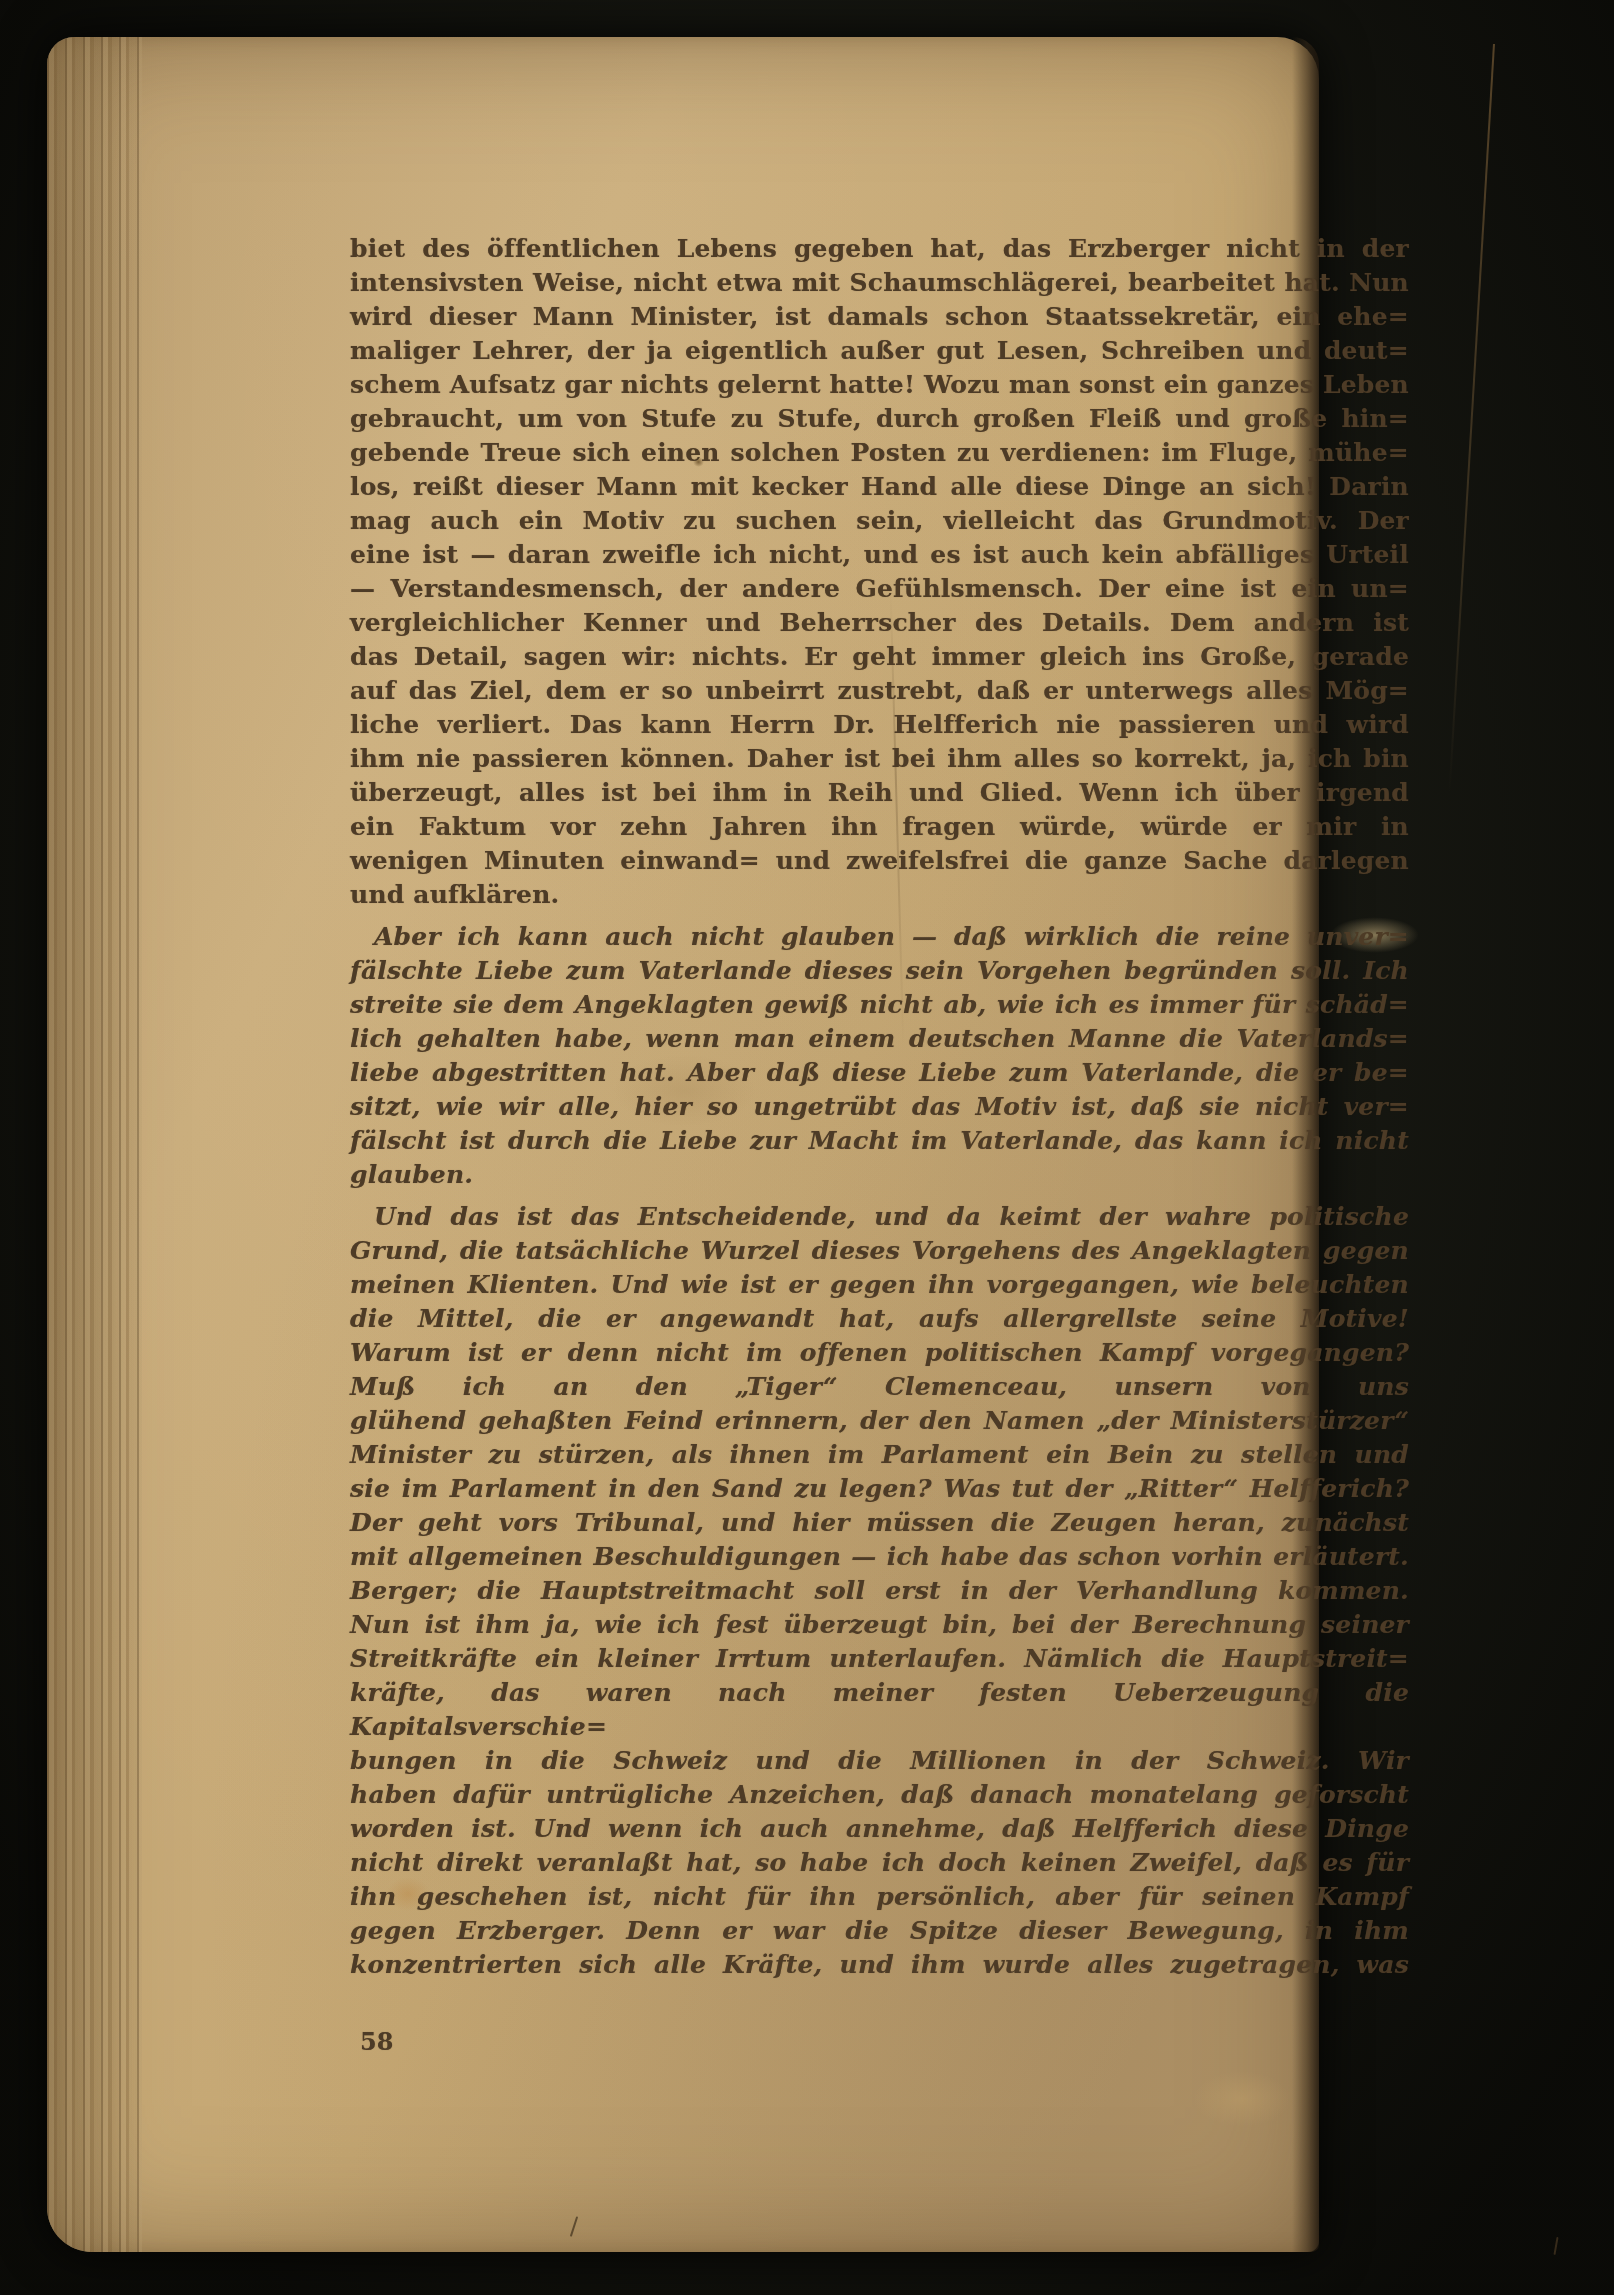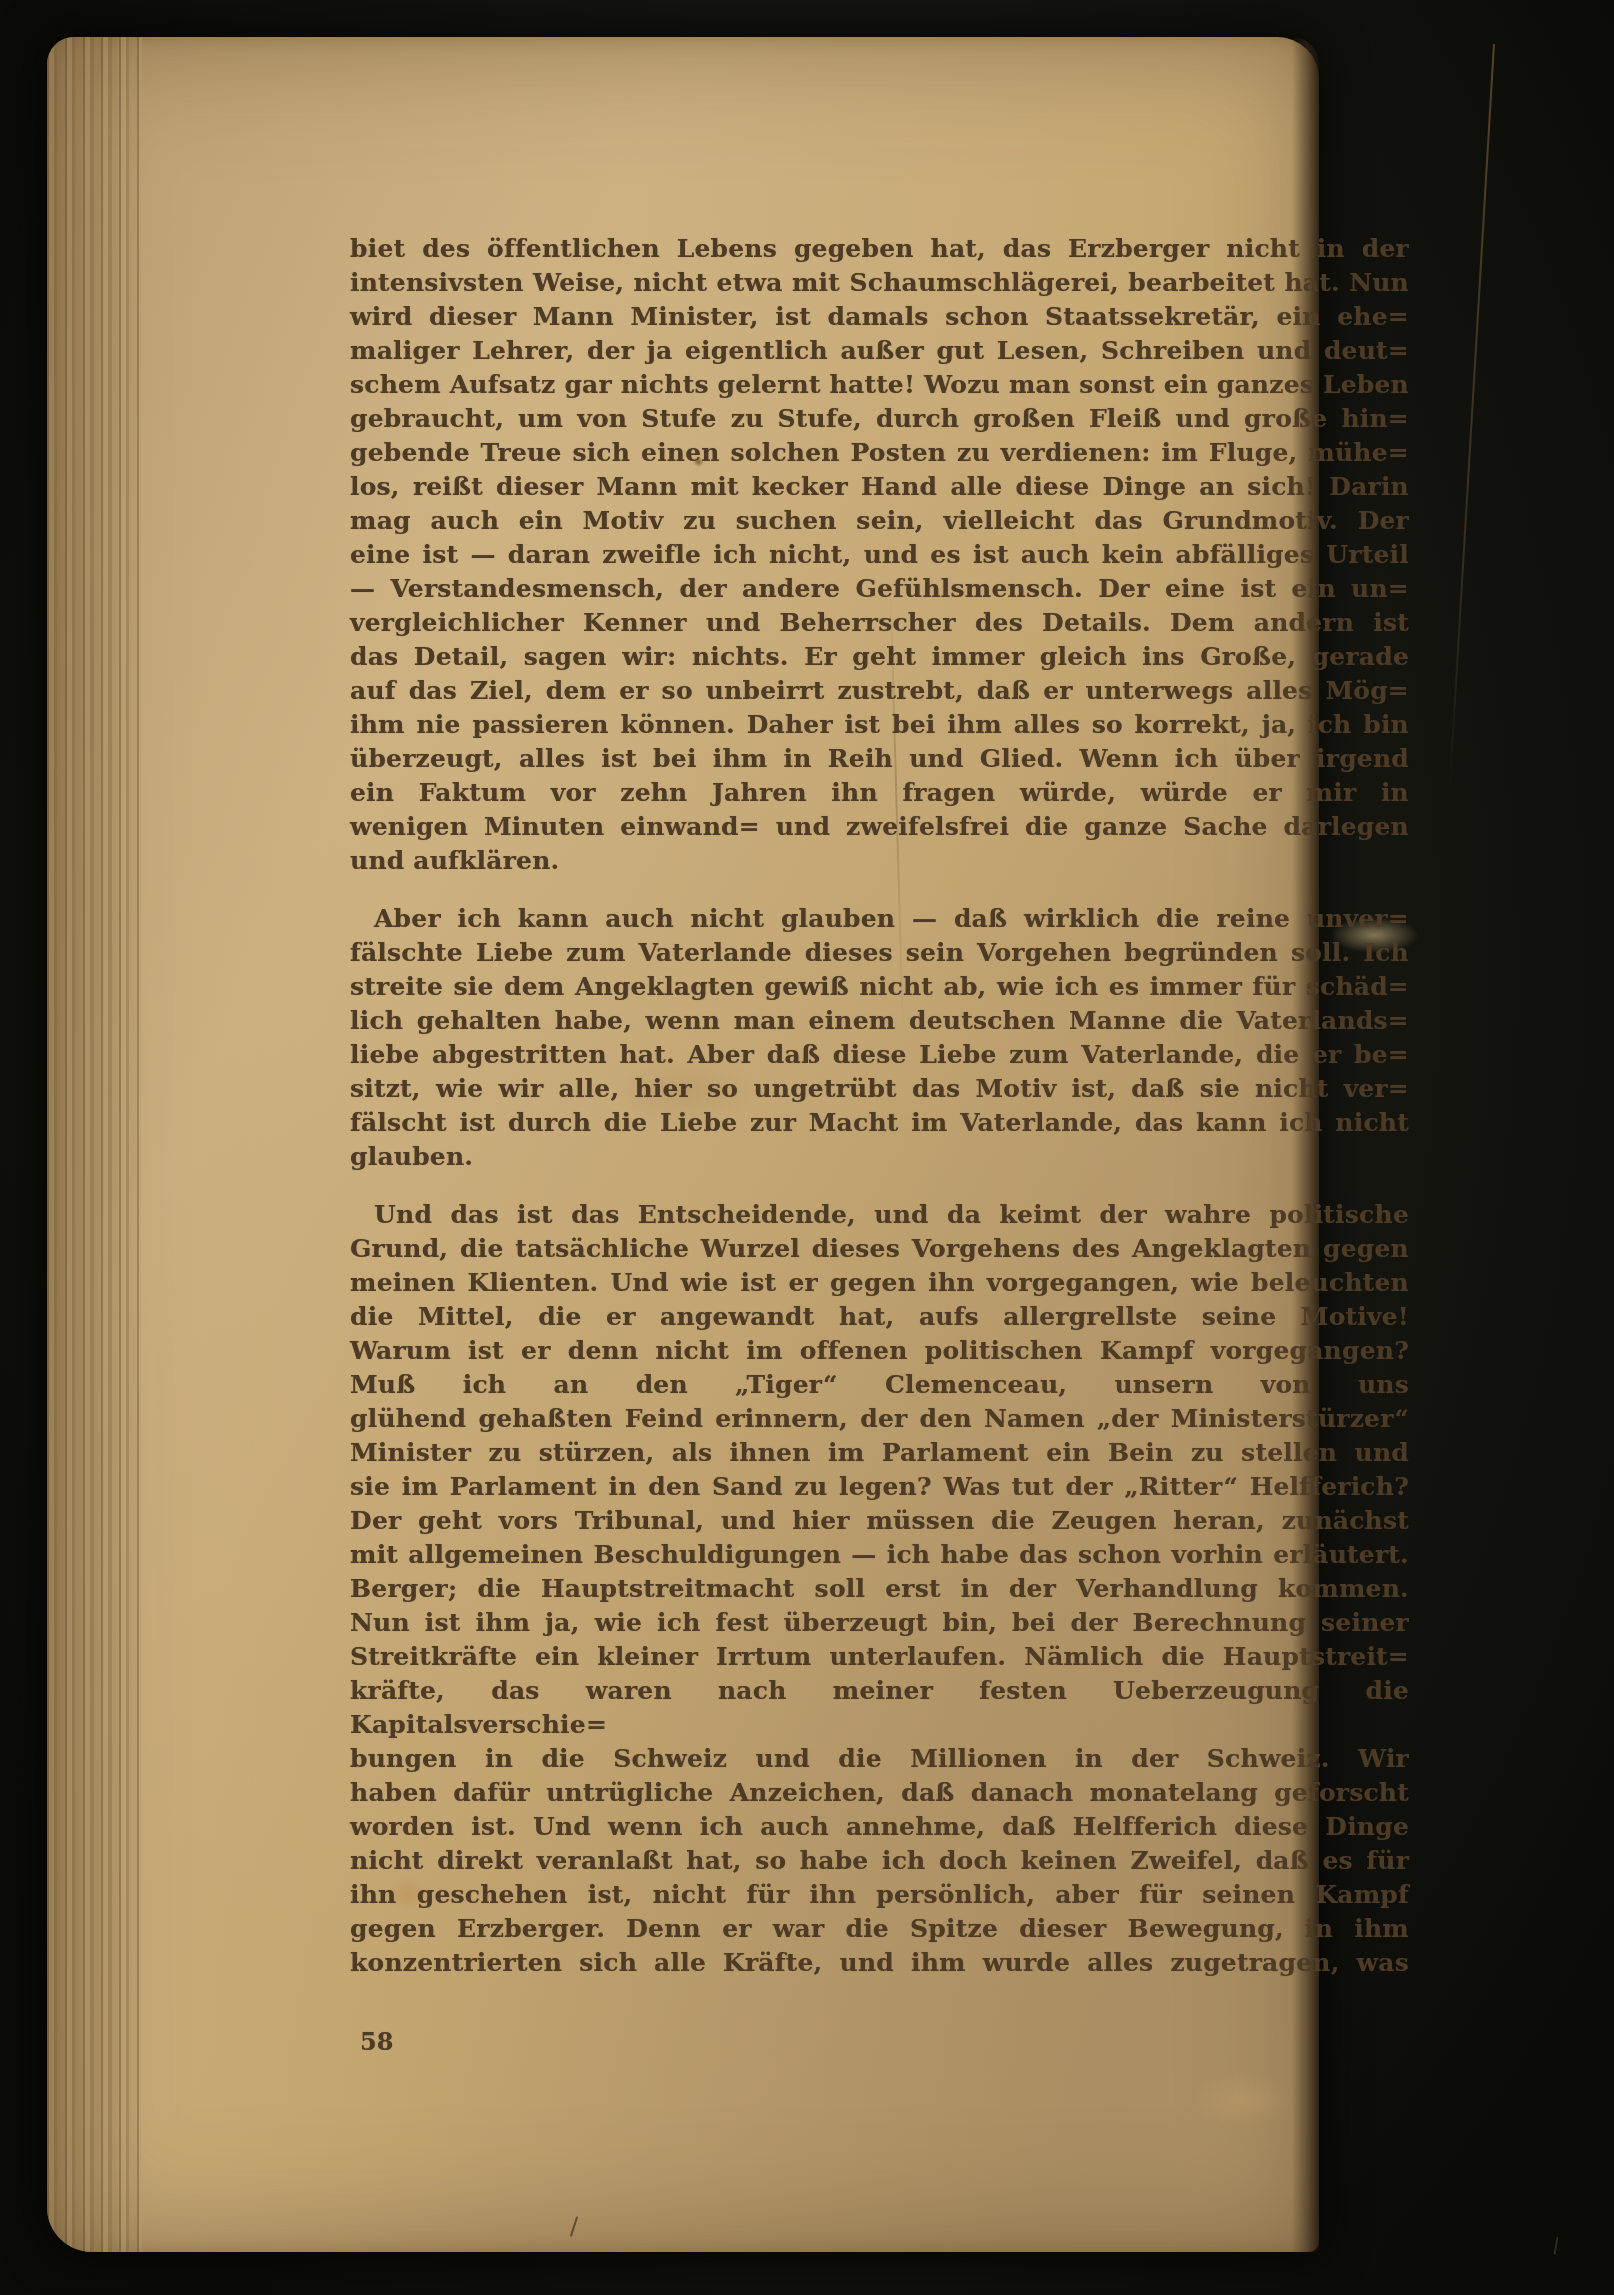--- a/index.html
+++ b/index.html
@@ -57,21 +57,21 @@
   .mk1{left:1508px;top:2200px;width:2.4px;height:18px;border-radius:1.6px;transform:rotate(10deg);}
   .mk3{left:526px;top:2179px;width:1.6px;height:21px;border-radius:1.6px;transform:rotate(18deg);}
   .textblock{
     position:absolute;left:303px;top:195px;width:1059px;
     color:#4d3b26;
     font-size:25px;font-weight:bold;line-height:34px;
     letter-spacing:0.2px;
     text-shadow:0 0 0.8px rgba(77,59,38,.55);
   }
   .para{margin:0;}
-  .para + .para{margin-top:24px;}
+  .para + .para{margin-top:8px;font-style:italic;}
   .line{text-align:justify;text-align-last:justify;white-space:normal;}
   .line.short{text-align-last:left;}
   .para.indent .line:first-child{text-indent:24px;}
   .pageno{
     position:absolute;left:313px;top:1990px;
     color:#4d3b26;font-size:24px;font-weight:bold;
     text-shadow:0 0 0.8px rgba(77,59,38,.55);
   }
 </style>
 </head>
@@ -100,20 +100,21 @@
       <div class="line">schem Aufsatz gar nichts gelernt hatte! Wozu man sonst ein ganzes Leben</div>
       <div class="line">gebraucht, um von Stufe zu Stufe, durch großen Fleiß und große hin=</div>
       <div class="line">gebende Treue sich einen solchen Posten zu verdienen: im Fluge, mühe=</div>
       <div class="line">los, reißt dieser Mann mit kecker Hand alle diese Dinge an sich! Darin</div>
       <div class="line">mag auch ein Motiv zu suchen sein, vielleicht das Grundmotiv. Der</div>
       <div class="line">eine ist — daran zweifle ich nicht, und es ist auch kein abfälliges Urteil</div>
       <div class="line">— Verstandesmensch, der andere Gefühlsmensch. Der eine ist ein un=</div>
       <div class="line">vergleichlicher Kenner und Beherrscher des Details. Dem andern ist</div>
       <div class="line">das Detail, sagen wir: nichts. Er geht immer gleich ins Große, gerade</div>
       <div class="line">auf das Ziel, dem er so unbeirrt zustrebt, daß er unterwegs alles Mög=</div>
+      <div class="line">liche verliert. Das kann Herrn Dr. Helfferich nie passieren und wird</div>
       <div class="line">ihm nie passieren können. Daher ist bei ihm alles so korrekt, ja, ich bin</div>
       <div class="line">überzeugt, alles ist bei ihm in Reih und Glied. Wenn ich über irgend</div>
       <div class="line">ein Faktum vor zehn Jahren ihn fragen würde, würde er mir in</div>
       <div class="line">wenigen Minuten einwand= und zweifelsfrei die ganze Sache darlegen</div>
       <div class="line short">und aufklären.</div>
     </div>
     <div class="para indent">
       <div class="line">Aber ich kann auch nicht glauben — daß wirklich die reine unver=</div>
       <div class="line">fälschte Liebe zum Vaterlande dieses sein Vorgehen begründen soll. Ich</div>
       <div class="line">streite sie dem Angeklagten gewiß nicht ab, wie ich es immer für schäd=</div>

